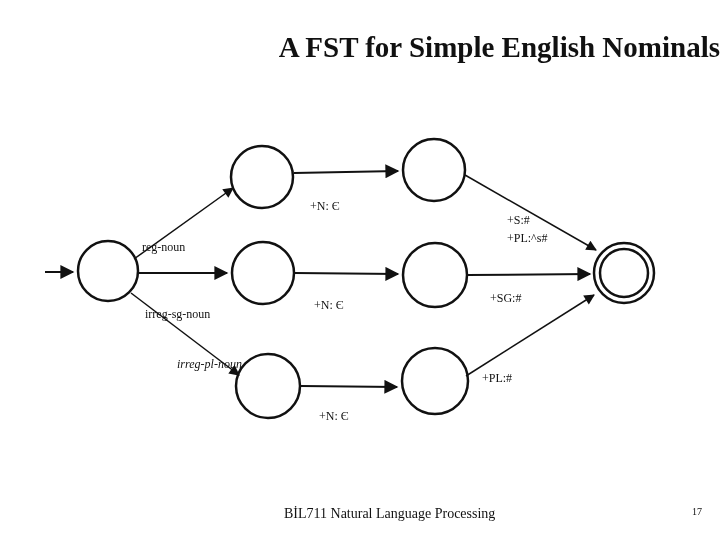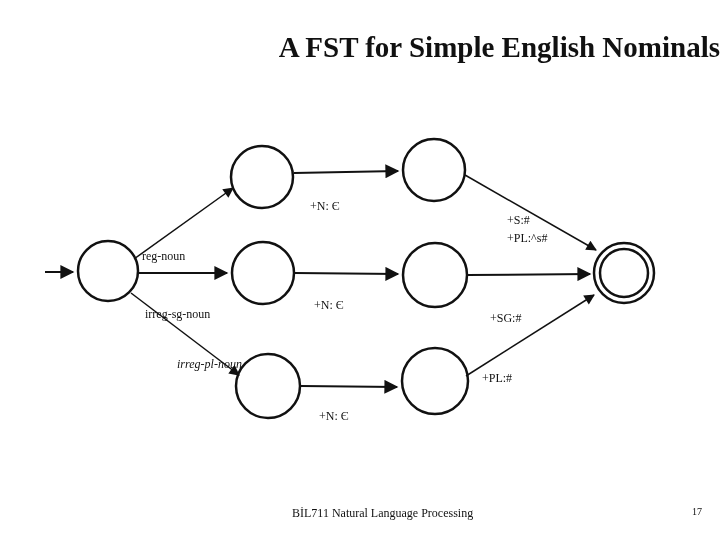--- a/index.html
+++ b/index.html
@@ -36,22 +36,22 @@
     position: absolute;
     font-size: 12px;
     line-height: 1.05;
     white-space: nowrap;
     color: #111111;
     margin-top: 48px;
   }
   .footer-text {
     position: absolute;
     top: 506px;
-    left: 292px;
-    font-size: 12px;
+    left: 284px;
+    font-size: 14px;
     color: #111111;
   }
   .page-number {
     position: absolute;
     top: 506px;
     left: 692px;
     font-size: 10px;
     color: #111111;
   }
 </style>
@@ -84,27 +84,27 @@
     <line x1="294" y1="173" x2="398" y2="171" stroke="#111111" stroke-width="2" marker-end="url(#arrow)"></line>
     <line x1="465" y1="175" x2="596" y2="250" stroke="#111111" stroke-width="1.5" marker-end="url(#arrow)"></line>
     <line x1="138" y1="273" x2="227" y2="273" stroke="#111111" stroke-width="2" marker-end="url(#arrow)"></line>
     <line x1="295" y1="273" x2="398" y2="274" stroke="#111111" stroke-width="2" marker-end="url(#arrow)"></line>
     <line x1="468" y1="275" x2="590" y2="274" stroke="#111111" stroke-width="2" marker-end="url(#arrow)"></line>
     <line x1="131" y1="293" x2="239" y2="375" stroke="#111111" stroke-width="1.5" marker-end="url(#arrow)"></line>
     <line x1="301" y1="386" x2="397" y2="387" stroke="#111111" stroke-width="2" marker-end="url(#arrow)"></line>
     <line x1="466" y1="376" x2="594" y2="295" stroke="#111111" stroke-width="1.5" marker-end="url(#arrow)"></line>
   </svg>
 
-  <span class="edge-label" style="left:142px; top:202px;">reg-noun</span>
+  <span class="edge-label" style="left:142px; top:193px;">reg-noun</span>
   <span class="edge-label" style="left:145px; top:260px;">irreg-sg-noun</span>
   <span class="edge-label" style="left:177px; top:310px;font-style:italic;">irreg-pl-noun</span>
   <span class="edge-label" style="left:310px; top:152px;">+N: Є</span>
   <span class="edge-label" style="left:314px; top:251px;">+N: Є</span>
   <span class="edge-label" style="left:319px; top:362px;">+N: Є</span>
   <span class="edge-label" style="left:507px; top:166px;">+S:#</span>
   <span class="edge-label" style="left:507px; top:184px;">+PL:^s#</span>
-  <span class="edge-label" style="left:490px; top:264px;text-align:right;">+SG:#</span>
+  <span class="edge-label" style="left:490px; top:244px;text-align:right;">+SG:#</span>
   <span class="edge-label" style="left:482px; top:324px;">+PL:#</span>
 
   <span class="footer-text">BİL711 Natural Language Processing</span>
   <span class="page-number">17</span>
 
 </div>
 
 </body></html>

